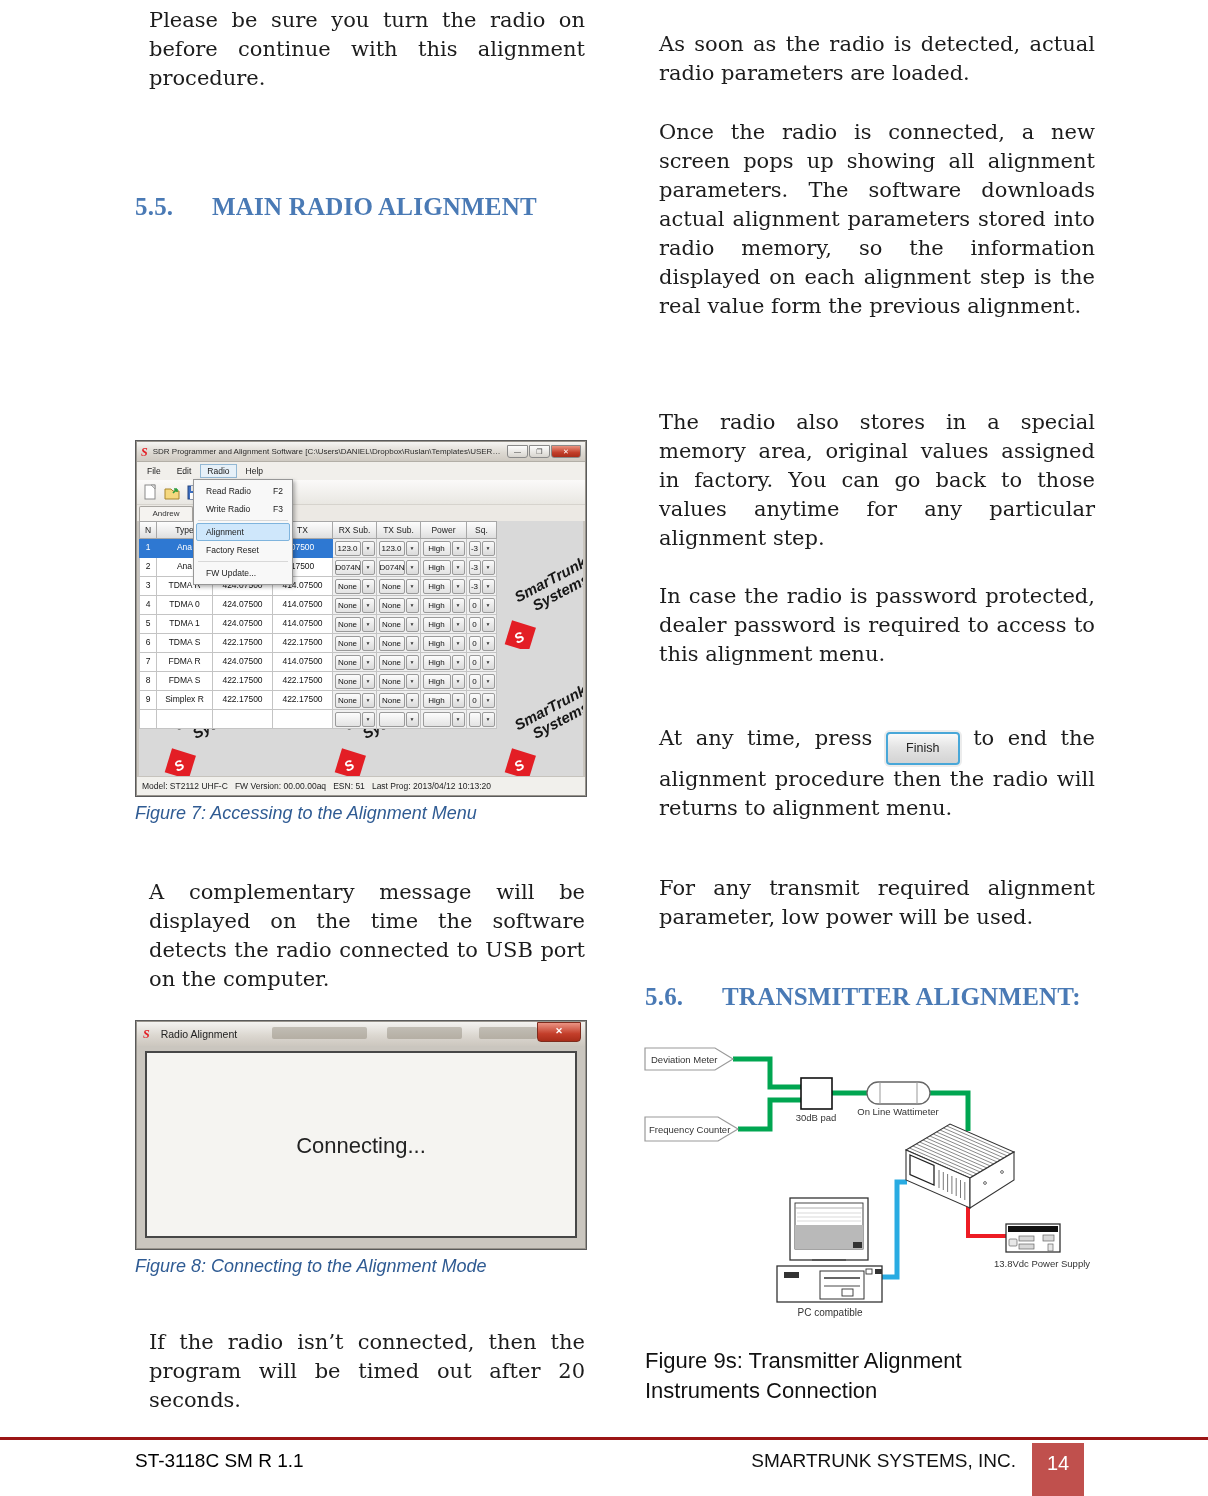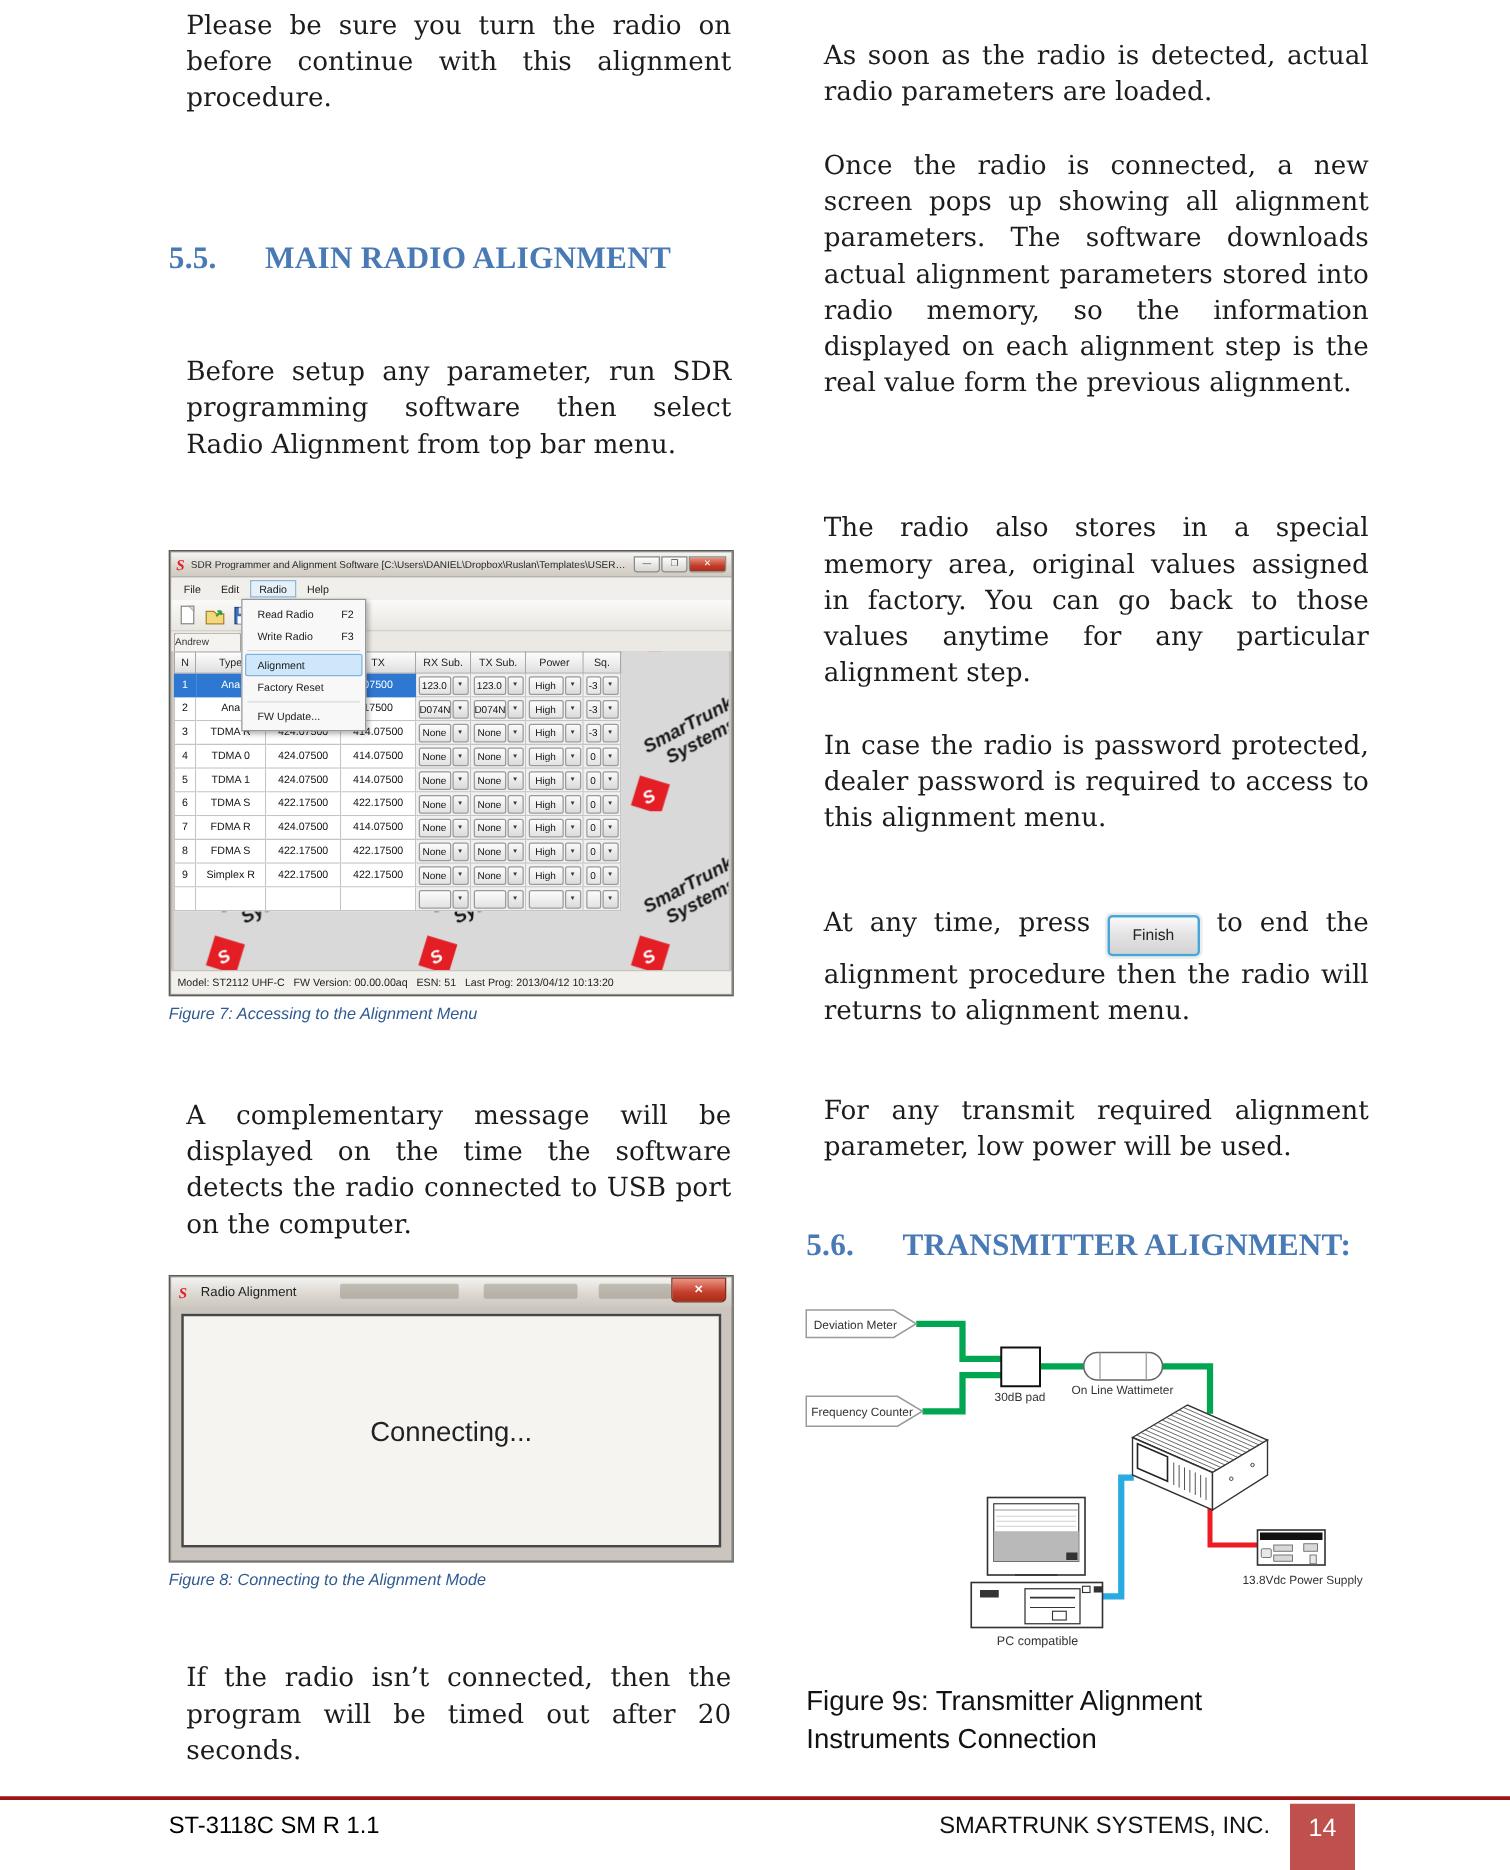--- a/index.html
+++ b/index.html
@@ -3,21 +3,21 @@
 <meta charset="utf-8">
 <style>
   html,body{margin:0;padding:0;background:#fff;}
   .page{position:relative;width:1208px;height:1496px;background:#fff;overflow:hidden;
         font-family:"DejaVu Serif",serif;color:#1c1c1c;}
   .para{position:absolute;width:436px;font-size:21px;line-height:29px;text-align:justify;margin-left:14px;}
   .h-sec{position:absolute;font-family:"Liberation Serif",serif;font-weight:bold;
          font-size:25px;color:#4a7ab5;letter-spacing:.2px;}
   .h-sec .num{display:inline-block;width:77px;}
   .cap{position:absolute;font-family:"Liberation Sans",sans-serif;font-style:italic;
-       font-size:13px;color:#2f5b93;}
+       font-size:18px;color:#2f5b93;}
   .cap9{position:absolute;width:436px;font-family:"Liberation Sans",sans-serif;
         font-size:22px;line-height:30px;color:#111;}
   .finbtn{display:inline-block;vertical-align:-7px;min-width:46px;text-align:center;
         font-family:"Liberation Sans",sans-serif;font-style:normal;font-size:12.5px;color:#222;
         padding:0 12px;background:linear-gradient(#fafafa,#e4e4e4 45%,#d3d3d3);
         border:2px solid #48a7d8;border-radius:4px;box-shadow:0 0 0 2px #ececec;}
 
   
   .win{position:absolute;background:#cac6bf;border:1px solid #5a5a5a;
        box-shadow:inset 0 0 0 1px #98948d;}
@@ -39,21 +39,21 @@
         font:8.5px "Liberation Sans",sans-serif;display:flex;align-items:center;
         gap:2px;padding-left:3px;box-sizing:border-box;}
   .mitem{padding:2px 7px;color:#1a1a1a;}
   .mitem.open{background:#e6f0f8;border:1px solid #93b8d4;padding:1px 6px;}
   .tbr{position:absolute;left:1px;top:39px;right:1px;height:25px;
        background:linear-gradient(#fbfaf9,#e9e7e2);border-bottom:1px solid #d6d3cd;
        display:flex;align-items:center;gap:5px;padding-left:5px;box-sizing:border-box;}
   .tabrow{position:absolute;left:1px;top:64px;right:1px;height:16px;background:#ece9e4;}
   .tab{position:absolute;left:2px;top:1px;width:52px;height:15px;background:#f5f3f0;
        border:1px solid #a9a6a1;border-bottom:none;border-radius:2px 2px 0 0;
-       font:8px "Liberation Sans",sans-serif;text-align:left;line-height:14px;color:#333;}
+       font:8px "Liberation Sans",sans-serif;text-align:center;line-height:14px;color:#333;}
   .client{position:absolute;left:3px;top:80px;width:444px;height:255px;
           background:#d9d9d9;overflow:hidden;}
   .wm{position:absolute;left:0;top:0;}
   .grid{position:absolute;left:0;top:0;background:#fff;}
   .thead,.tr{display:flex;}
   .th{box-sizing:border-box;height:18px;border:1px solid #a7a7a7;border-left:none;
       background:linear-gradient(#fdfdfd,#ececec 60%,#dedede);
       font:8.5px "Liberation Sans",sans-serif;text-align:center;line-height:16px;color:#222;}
   .thead .th:first-child{border-left:1px solid #a7a7a7;}
   .tr{height:19px;}
@@ -110,21 +110,20 @@
 <body>
 
 <div class="page">
 
   <div class="para" style="left:135px;top:6px;">Please be sure you turn the radio on before continue with this alignment procedure.</div>
 
   <div class="h-sec" style="left:135px;top:193px;">
     <span class="num">5.5.</span><span>MAIN RADIO ALIGNMENT</span>
   </div>
 
-  <div class="para" style="left:135px;top:283px;">Before setup any parameter, run SDR programming software then select Radio Alignment from top bar menu.</div>
 
   <div class="win" id="fig7" style="left:135px;top:440px;width:450px;height:355px;">
     <div class="tbar">
       <span class="appicon">S</span>
       <span class="ttxt">SDR Programmer and Alignment Software [C:\Users\DANIEL\Dropbox\Ruslan\Templates\USER1002C_rev2.SDR]</span>
       <span class="cbtns">
         <span class="cb">—</span>
         <span class="cb">❐</span>
         <span class="cb cls">✕</span>
       </span>

